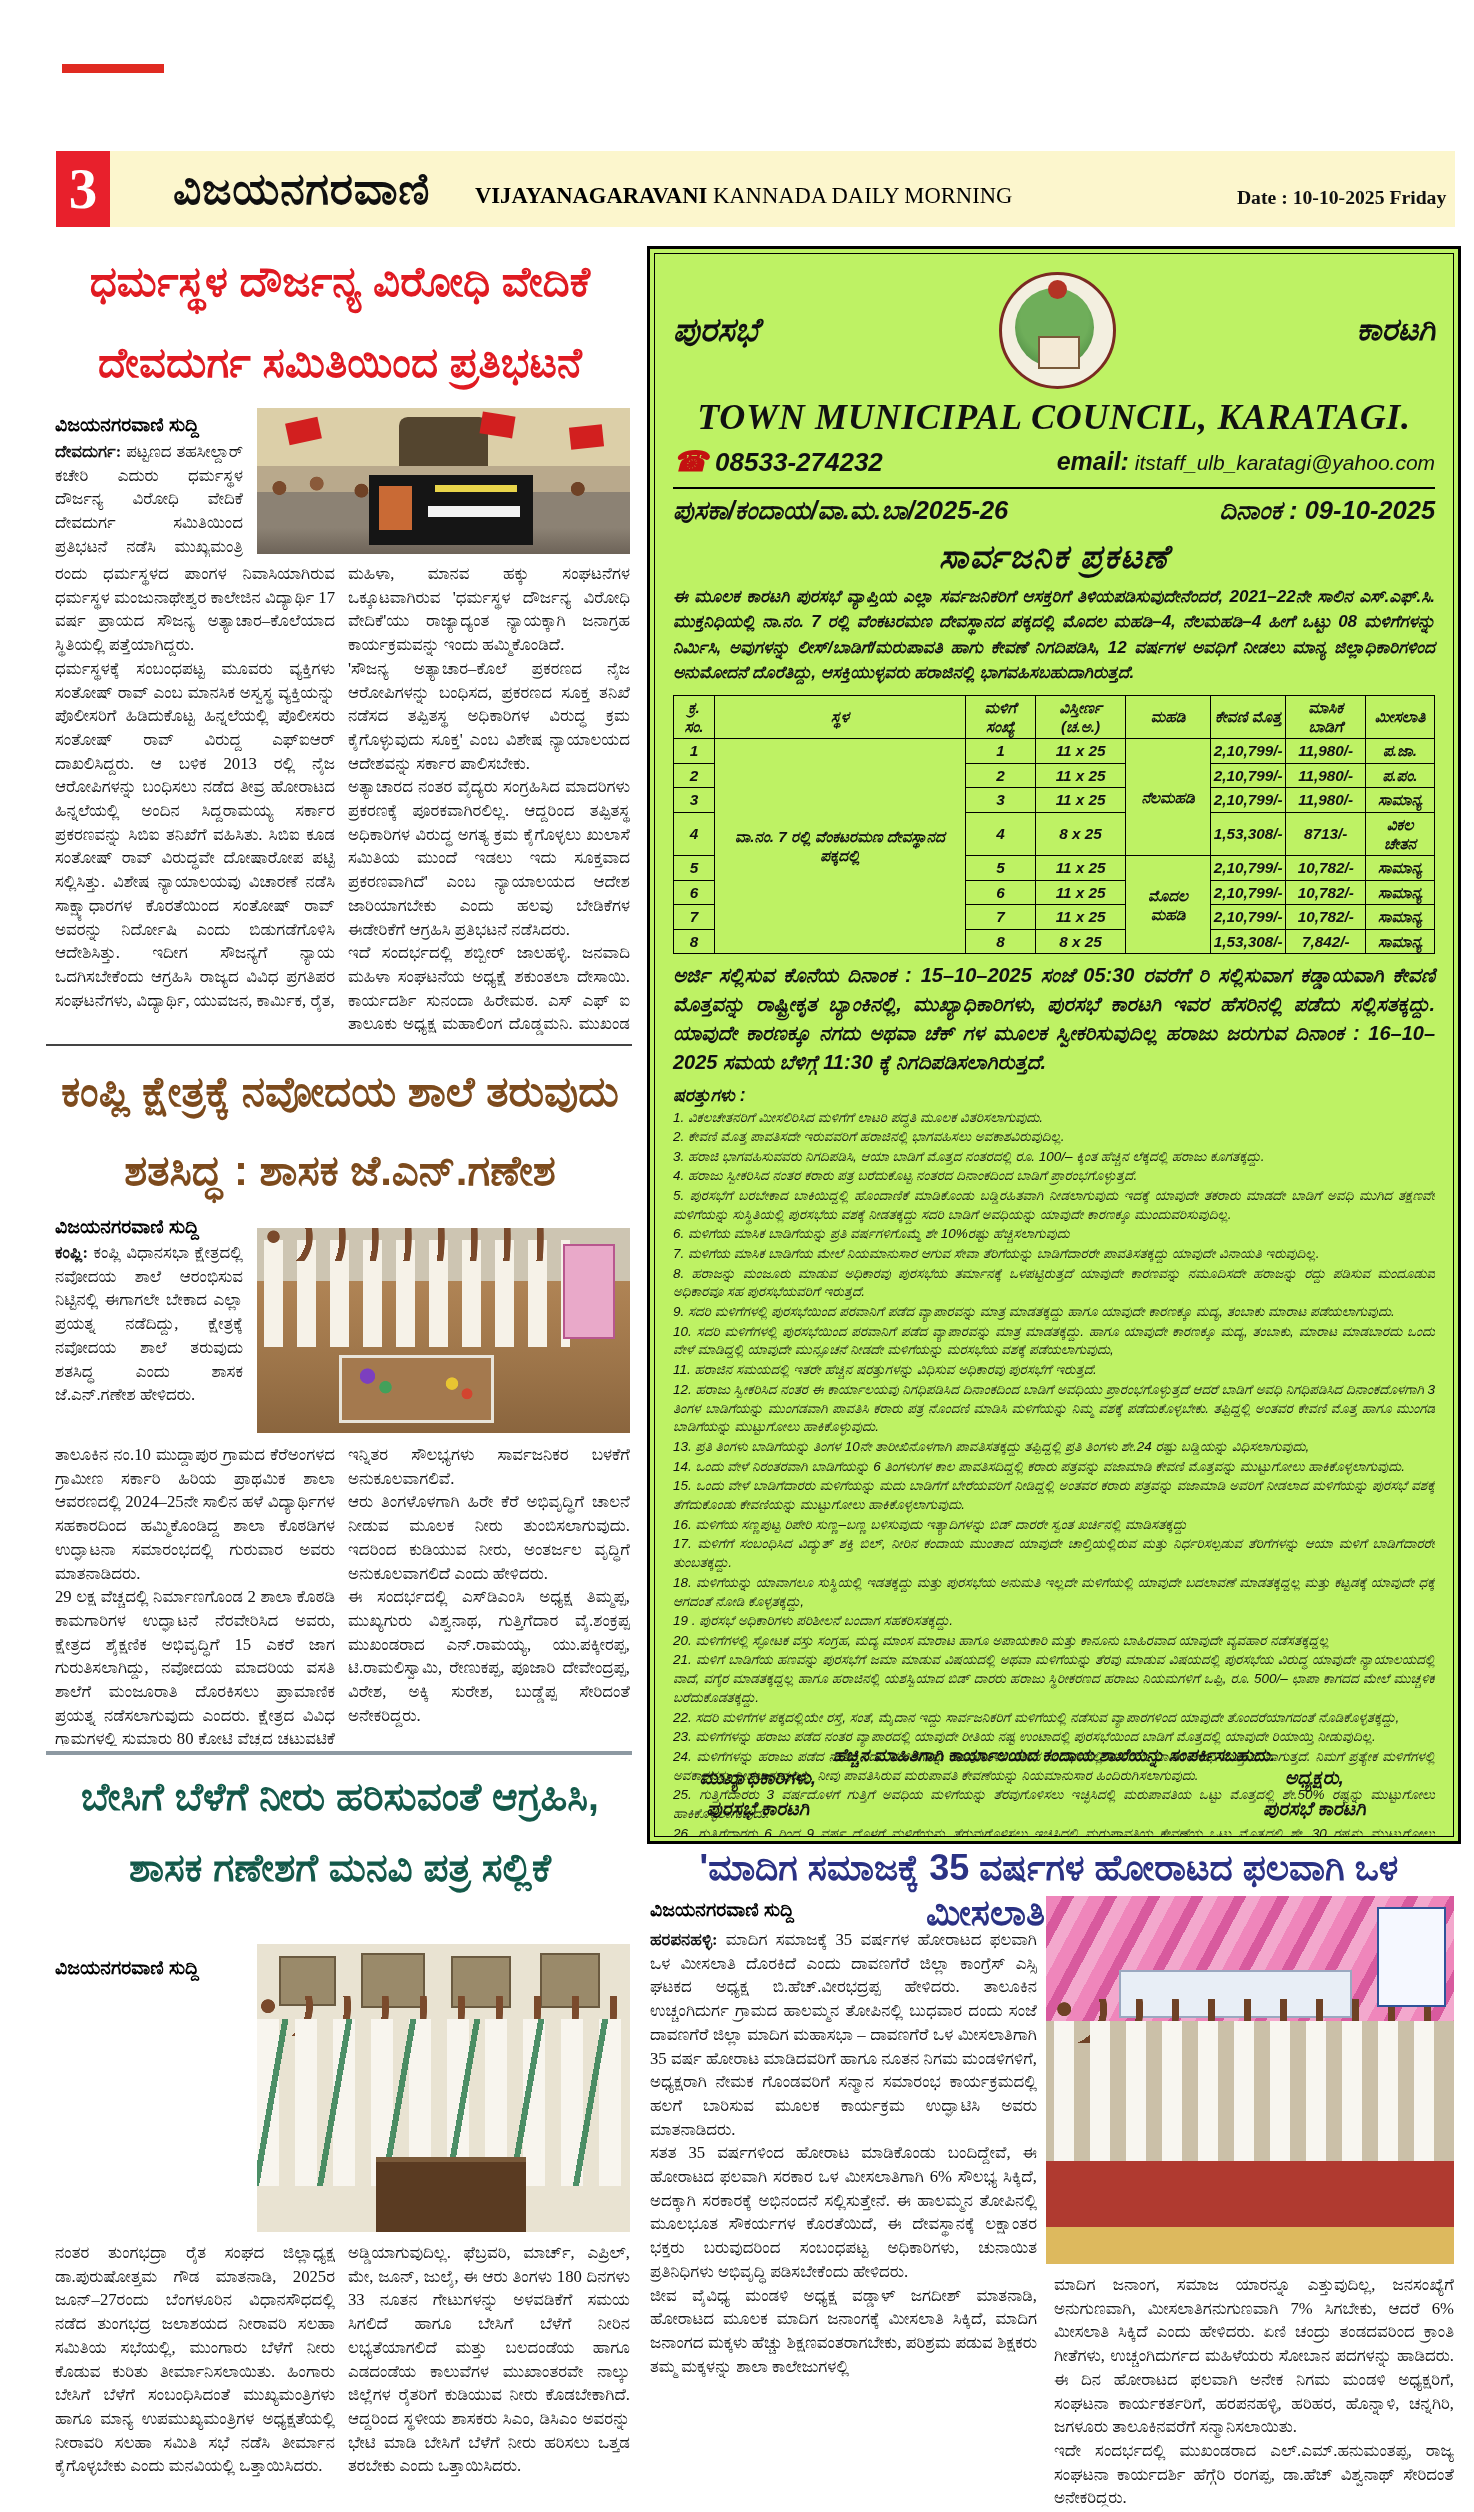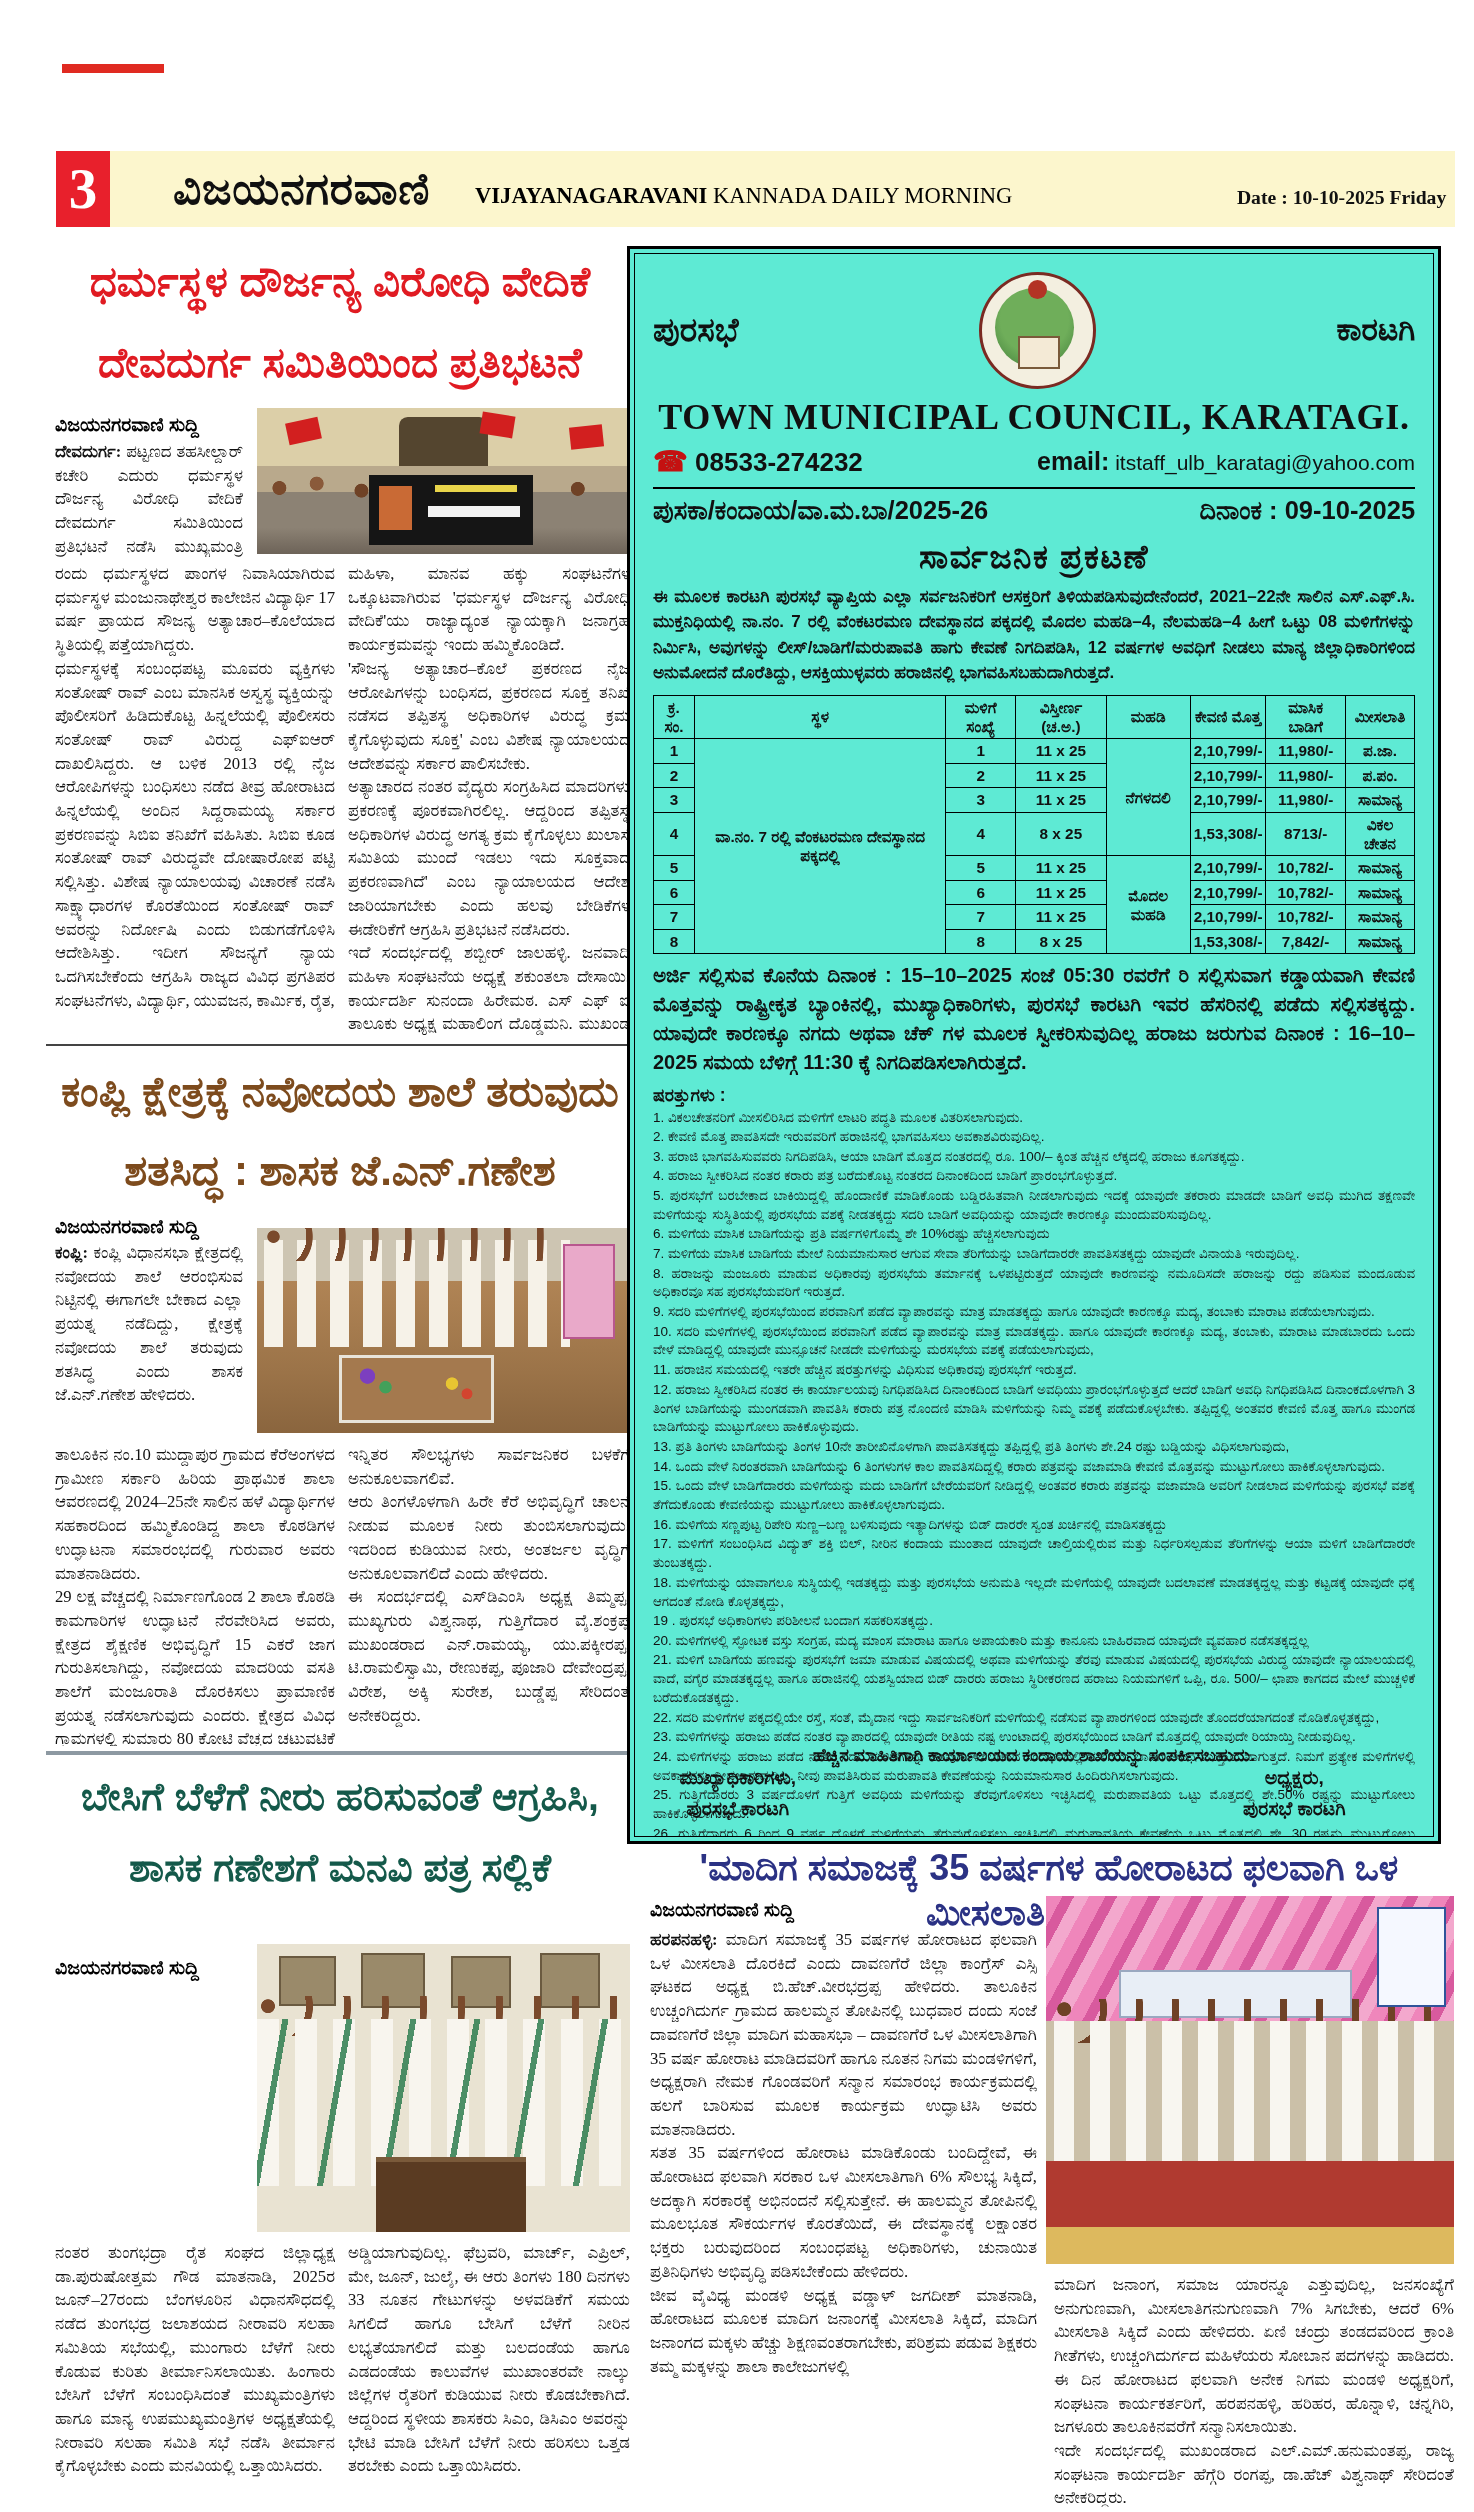--- a/index.html
+++ b/index.html
@@ -77,21 +77,21 @@
       repeating-linear-gradient(118deg,#ef86bb 0 14.6px,#d85a9e 14.6px 25px,#f3a8cd 25px 38px);}
   .ph4 .bannerline{left:18%;top:20%;width:56%;height:12%;background:#e8eef6;border:2.2px solid #9aa8c0;}
   .ph4 .people{left:2%;top:34%;width:96%;height:38%;background:
       repeating-linear-gradient(90deg,#f8f6f0 0 20.4px, rgba(0,0,0,0) 20.4px 36px);}
   .ph4 .heads{left:2%;top:28%;width:96%;height:12%;background:
       repeating-radial-gradient(circle at 10.2px 10.2px, #6f4226 0 6.6px, transparent 7.3px 36px);}
   .ph4 .carpet{left:0;top:72%;width:100%;height:18%;background:#b03a30;}
   .ph4 .skirt{left:0;top:90%;width:100%;height:10%;background:#ddb95e;}
   .ph4 .poster{right:2%;top:3%;width:16%;height:26%;background:#f5f8ff;border:2.2px solid #30549a;}
   
-  .notice{left:627px;top:246px;width:808px;height:1592px;border:3.6px solid #000;background:#5eead4;}
+  .notice{left:647px;top:246px;width:808px;height:1592px;border:3.6px solid #000;background:#bef264;font-style:italic;}
   .notice-inner{position:absolute;inset:4.4px;border:1.5px solid #000;padding:11.7px 17.5px 87px 17.5px;
        box-sizing:border-box;overflow:hidden;}
   .n-toprow{display:flex;justify-content:space-between;align-items:center;height:128px;}
   .n-org{font-size:33px;font-weight:800;}
   .n-org.right{font-size:31px;}
   .emblem{position:relative;width:111px;height:111px;border-radius:50%;border:3.6px solid #7a2a22;background:#f3efe0;}
   .emblem .field{position:absolute;left:13px;top:13px;width:79px;height:79px;border-radius:50%;
        background:radial-gradient(circle at 50% 40%, #6fae5a 0 55%, #3e7a38 100%);}
   .emblem .crest{position:absolute;left:46px;top:5.8px;width:19px;height:19px;border-radius:50%;background:#b33325;}
   .emblem .house{position:absolute;left:36px;top:61px;width:38px;height:29px;background:#f4ead6;border:2.2px solid #7a5a3a;}
@@ -231,21 +231,21 @@
               <th>ಮಾಸಿಕ ಬಾಡಿಗೆ</th>
               <th>ಮೀಸಲಾತಿ</th>
             </tr>
           </thead>
         <tbody>
             <tr>
               <td>1</td>
               <td rowspan="8">ವಾ.ನಂ. 7 ರಲ್ಲಿ ವೆಂಕಟರಮಣ ದೇವಸ್ಥಾನದ ಪಕ್ಕದಲ್ಲಿ</td>
               <td>1</td>
               <td>11 x 25</td>
-              <td rowspan="4">ನೆಗಳದಲಿ</td>
+              <td rowspan="4">ನೆಲಮಹಡಿ</td>
               <td>2,10,799/-</td>
               <td>11,980/-</td>
               <td>ಪ.ಜಾ.</td>
             </tr>
             <tr>
               <td>2</td>
               <td>2</td>
               <td>11 x 25</td>
               <td>2,10,799/-</td>
               <td>11,980/-</td>

